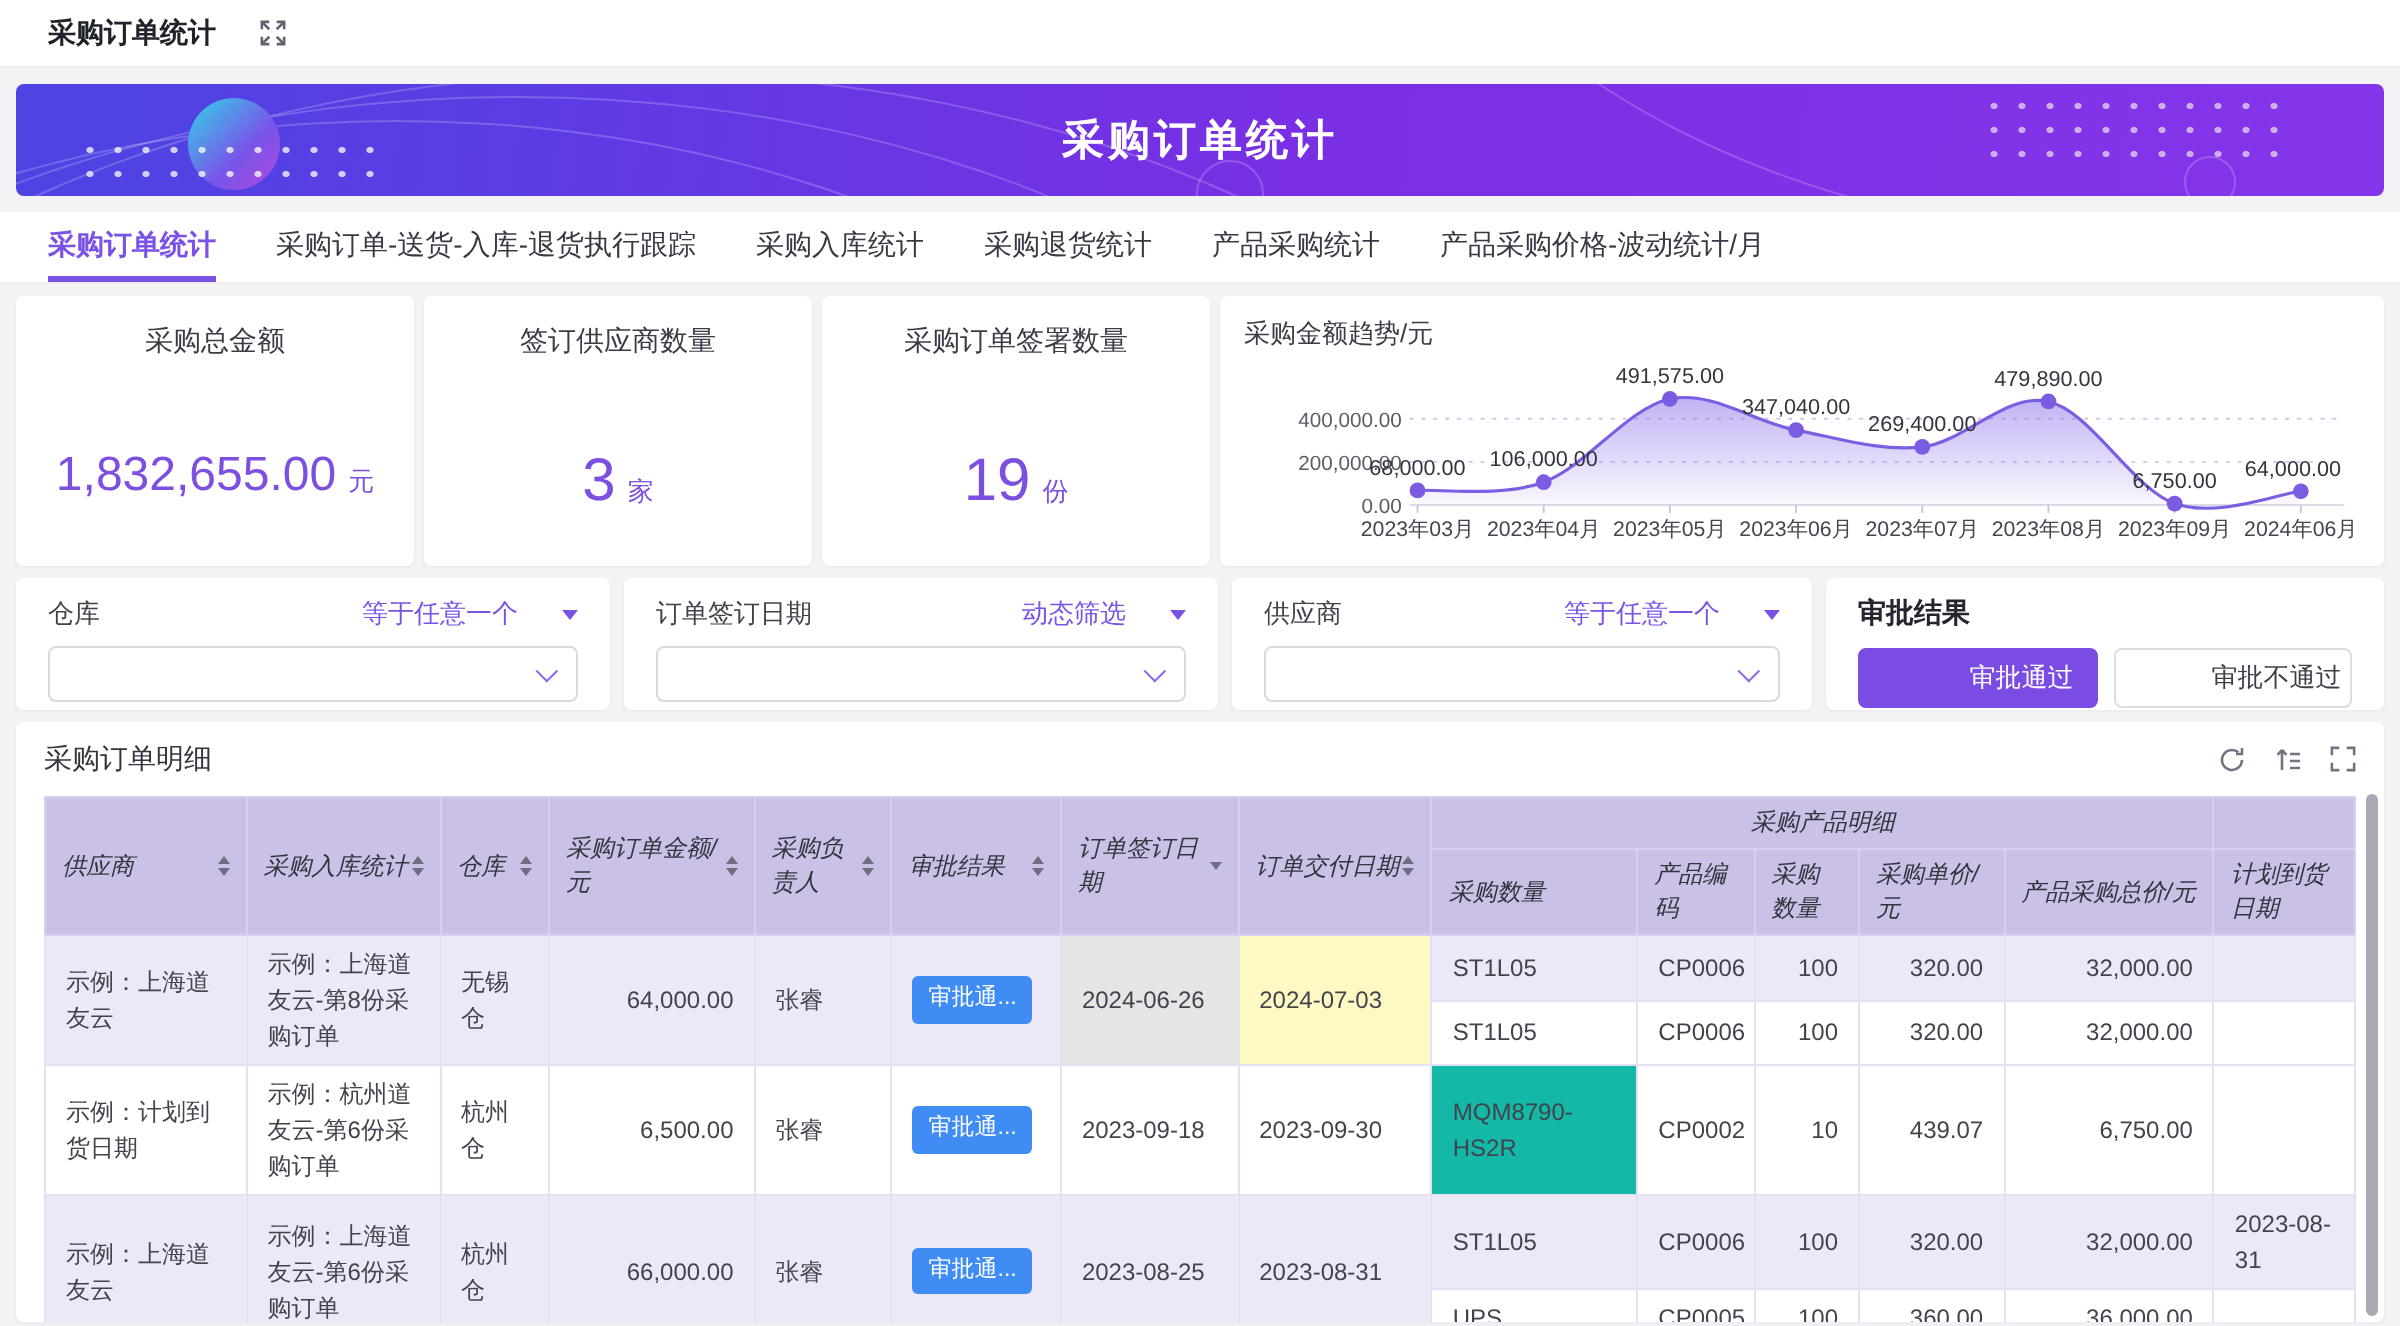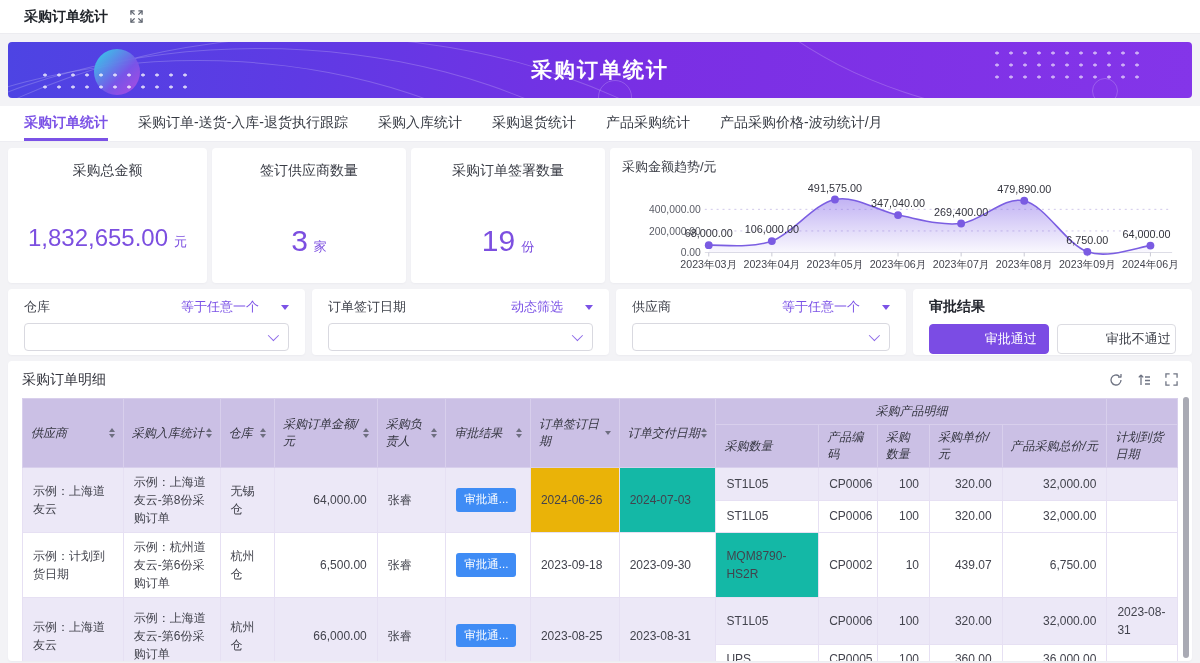--- a/index.html
+++ b/index.html
@@ -386,22 +386,22 @@
           </tr>
         </thead>
         <tbody>
           <tr>
             <td rowspan="2" style="background:#ece8f7">示例：上海道友云</td>
             <td rowspan="2" style="background:#ece8f7">示例：上海道友云-第8份采购订单</td>
             <td rowspan="2" style="background:#ece8f7">无锡仓</td>
             <td class="num" rowspan="2" style="background:#ece8f7">64,000.00</td>
             <td rowspan="2" style="background:#ece8f7">张睿</td>
             <td rowspan="2" style="background:#ece8f7"><span class="badge">审批通...</span></td>
-            <td rowspan="2" style="background:#eab308">2024-06-26</td>
-            <td rowspan="2" style="background:#14b8a6">2024-07-03</td>
+            <td rowspan="2" style="background:#e5e5e5">2024-06-26</td>
+            <td rowspan="2" style="background:#fef9c3">2024-07-03</td>
             <td class="prod" style="background:#ece8f7">ST1L05</td>
             <td class="prod" style="background:#ece8f7">CP0006</td>
             <td class="prod num" style="background:#ece8f7">100</td>
             <td class="prod num" style="background:#ece8f7">320.00</td>
             <td class="prod num" style="background:#ece8f7">32,000.00</td>
             <td class="prod" style="background:#ece8f7"></td>
           </tr>
           <tr>
             <td class="prod" style="background:#ffffff">ST1L05</td>
             <td class="prod" style="background:#ffffff">CP0006</td>

